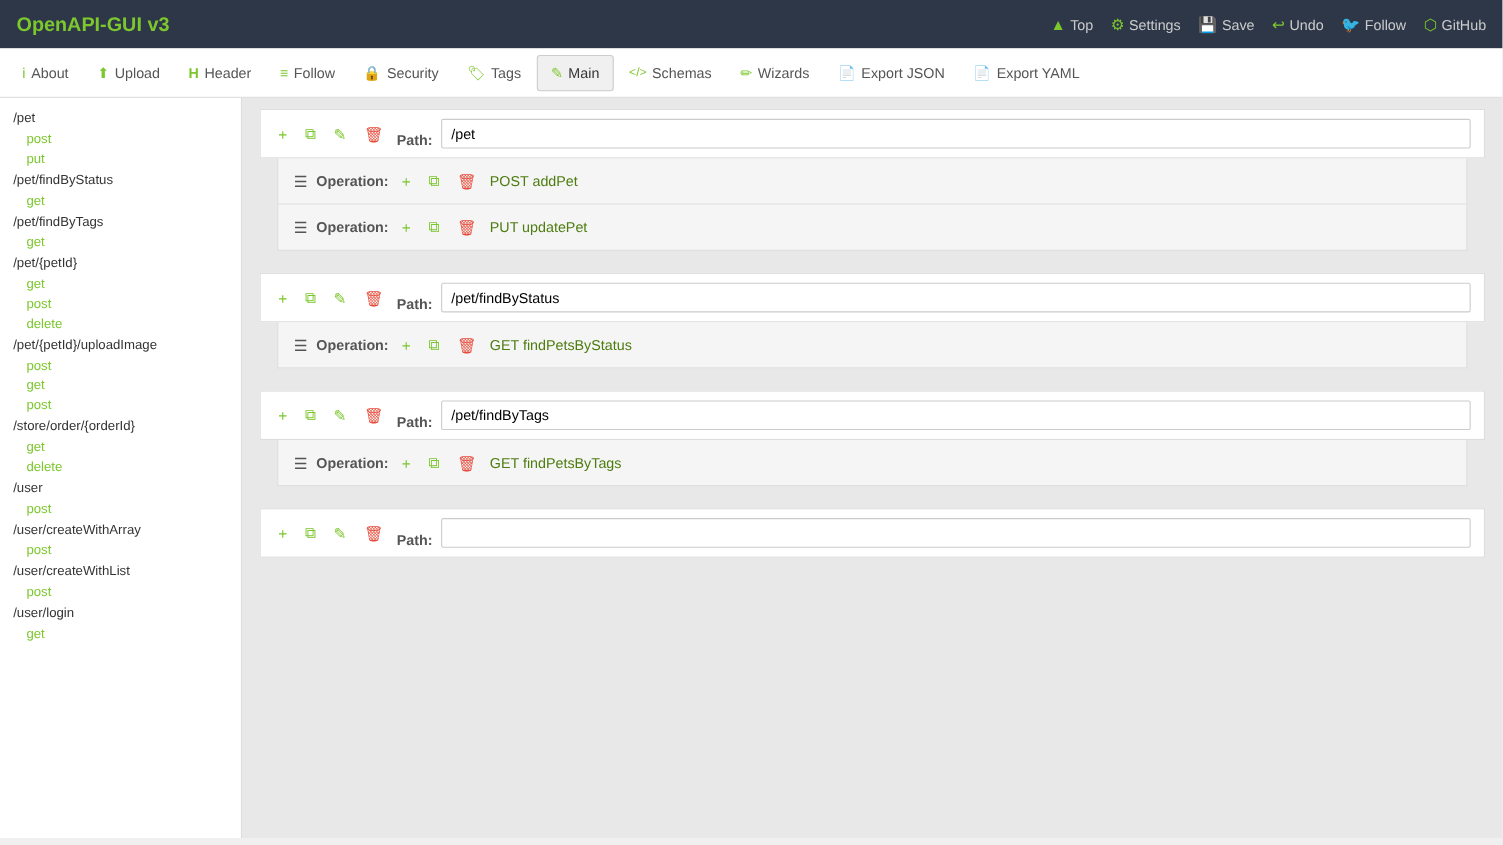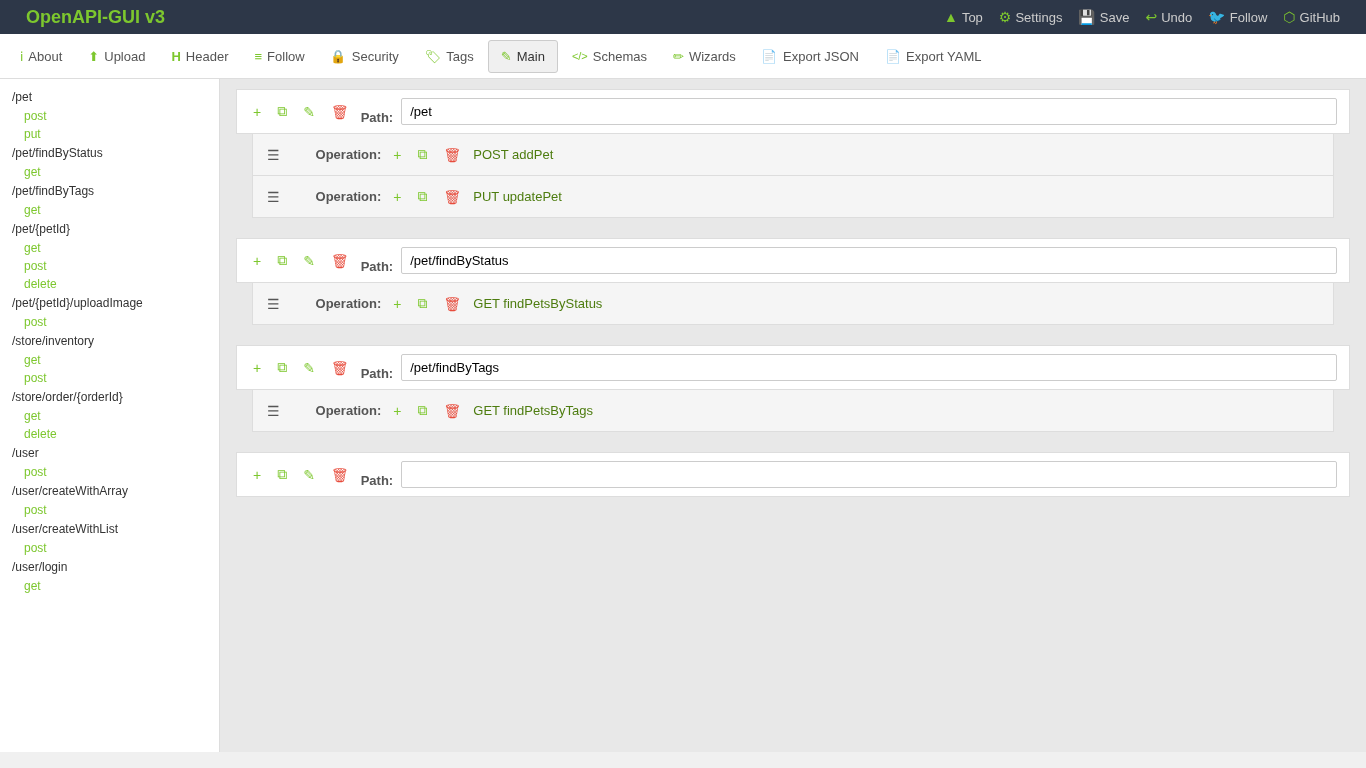--- a/index.html
+++ b/index.html
@@ -2,24 +2,24 @@
 <html><head>
   <meta charset="utf-8">
   <style>
     * { box-sizing: border-box; margin: 0; padding: 0; }
     body { font-family: Arial, sans-serif; font-size: 13px; background: #f0f0f0; }
 
     
     #header {
       background: #2d3748;
       color: #fff;
-      height: 34px;
-      display: flex;
-      align-items: center;
-      padding: 0 26px;
+      height: 44px;
+      display: flex;
+      align-items: center;
+      padding: 0 15px;
       justify-content: space-between;
     }
     #header .logo {
       color: #7dc72e;
       font-size: 18px;
       font-weight: bold;
     }
     #header .header-actions {
       display: flex;
       align-items: center;
@@ -146,21 +146,20 @@
       border-top: none;
       padding: 10px 14px;
       display: flex;
       align-items: center;
       gap: 8px;
     }
     .operation-label {
       font-size: 13px;
       color: #555;
       font-weight: bold;
-      margin-left: 28px;
     }
     .operation-name {
       color: #4d7c0f;
       font-size: 13px;
     }
     .spacer-block {
       height: 10px;
     }
 
     .hamburger-icon { color: #555; font-size: 14px; }
@@ -254,21 +253,20 @@
     <div class="sidebar-path path-label">/pet/findByStatus</div>
     <div class="sidebar-method">get</div>
     <div class="sidebar-path path-label">/pet/findByTags</div>
     <div class="sidebar-method">get</div>
     <div class="sidebar-path path-label">/pet/{petId}</div>
     <div class="sidebar-method">get</div>
     <div class="sidebar-method">post</div>
     <div class="sidebar-method">delete</div>
     <div class="sidebar-path path-label">/pet/{petId}/uploadImage</div>
     <div class="sidebar-method">post</div>
-    <div class="sidebar-path path-label">/store/inventory</div>
     <div class="sidebar-method">get</div>
     <div class="sidebar-method">post</div>
     <div class="sidebar-path path-label">/store/order/{orderId}</div>
     <div class="sidebar-method">get</div>
     <div class="sidebar-method">delete</div>
     <div class="sidebar-path path-label">/user</div>
     <div class="sidebar-method">post</div>
     <div class="sidebar-path path-label">/user/createWithArray</div>
     <div class="sidebar-method">post</div>
     <div class="sidebar-path path-label">/user/createWithList</div>

